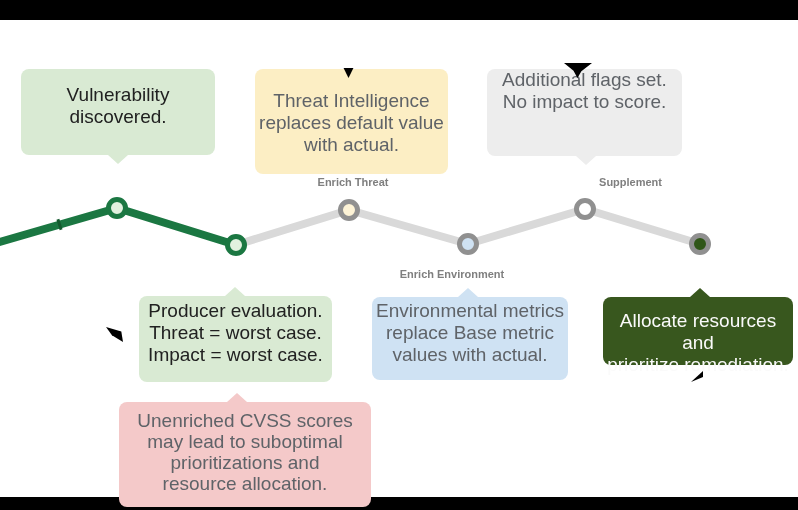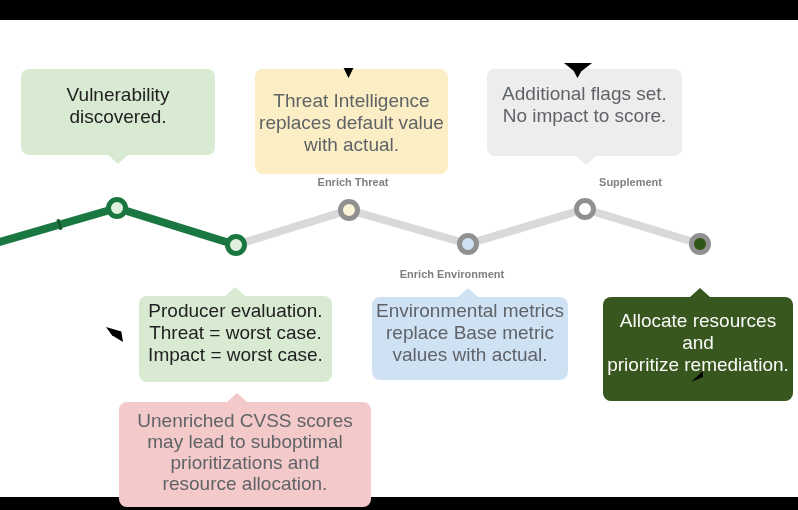--- a/index.html
+++ b/index.html
@@ -57,41 +57,41 @@
     <div class="tail tail-down" style="left: 87px; top: 86px; background-color: rgb(217, 234, 211);"></div>
   </div>
 
   <div class="callout" style="left: 255px; top: 69px; width: 193px; height: 105px; padding-top: 21px; background-color: rgb(252, 238, 196); color: rgb(95, 99, 104);">
     <span class="txt">Threat Intelligence
 replaces default value
 with actual.</span>
     <div class="tail tail-down" style="left: 84px; top: 87px; background-color: rgb(252, 238, 196);"></div>
   </div>
 
-  <div class="callout" style="left: 487px; top: 69px; width: 195px; height: 87px; padding-top: 14px; background-color: rgb(237, 237, 237); color: rgb(95, 99, 104);">
+  <div class="callout" style="left: 487px; top: 69px; width: 195px; height: 87px; background-color: rgb(237, 237, 237); color: rgb(95, 99, 104);">
     <span class="txt">Additional flags set.
 No impact to score.</span>
     <div class="tail tail-down" style="left: 89px; top: 87px; background-color: rgb(237, 237, 237);"></div>
   </div>
 
   <div class="callout" style="left: 139px; top: 296px; width: 193px; height: 86px; padding-top: 4px; background-color: rgb(217, 234, 211); color: rgb(33, 33, 33);">
     <span class="txt">Producer evaluation.
 Threat = worst case.
 Impact = worst case.</span>
     <div class="tail tail-up" style="left: 86px; top: -9px; background-color: rgb(217, 234, 211);"></div>
   </div>
 
   <div class="callout" style="left: 372px; top: 297px; width: 196px; height: 83px; padding-top: 3px; background-color: rgb(207, 226, 243); color: rgb(95, 99, 104);">
     <span class="txt">Environmental metrics
 replace Base metric
 values with actual.</span>
     <div class="tail tail-up" style="left: 86px; top: -9px; background-color: rgb(207, 226, 243);"></div>
   </div>
 
-  <div class="callout" style="left: 603px; top: 297px; width: 190px; height: 104px; padding-top: 13px; background-color: rgb(56, 87, 30); color: rgb(250, 250, 250);">
+  <div class="callout" style="left: 603px; top: 297px; width: 190px; height: 68px; padding-top: 13px; background-color: rgb(56, 87, 30); color: rgb(250, 250, 250);">
     <span class="txt">Allocate resources and
 prioritize remediation.</span>
     <div class="tail tail-up" style="left: 87px; top: -9px; background-color: rgb(56, 87, 30);"></div>
   </div>
 
   <div class="callout" style="left: 119px; top: 402px; width: 252px; height: 105px; padding-top: 8px; line-height: 21px; background-color: rgb(244, 201, 201); color: rgb(95, 99, 104);">
     <span class="txt">Unenriched CVSS scores
 may lead to suboptimal
 prioritizations and
 resource allocation.</span>

